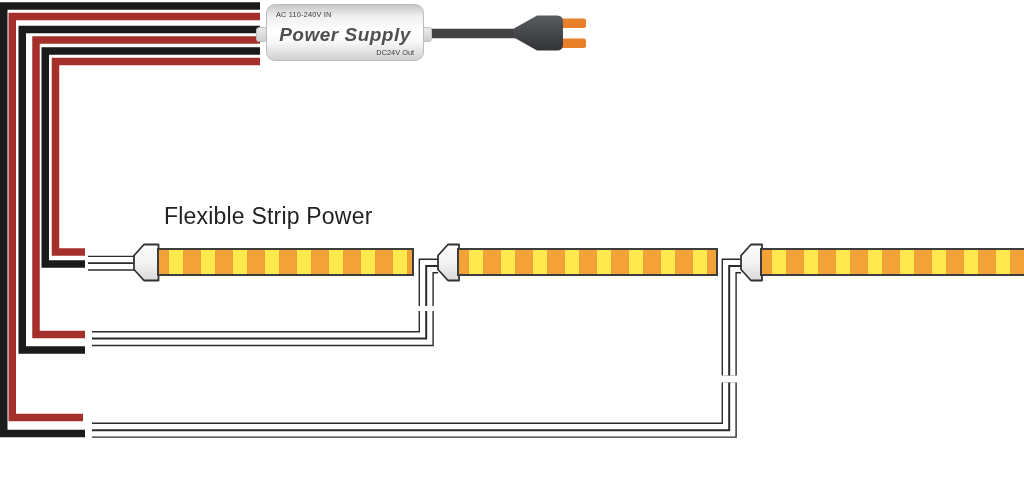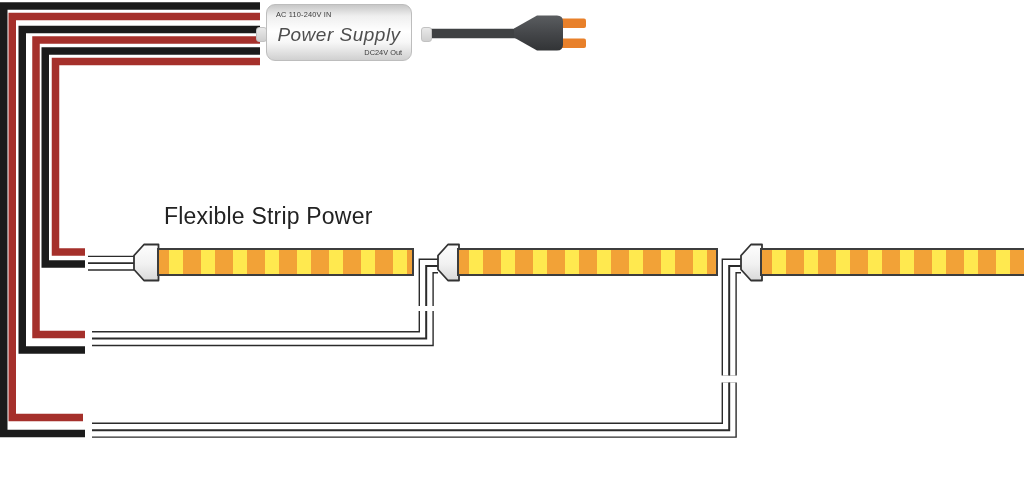--- a/index.html
+++ b/index.html
@@ -23,32 +23,32 @@
     border:2px solid var(--strip_border);z-index:2;
     background:repeating-linear-gradient(90deg,
       var(--strip_orange) 0 10px,
       var(--strip_yellow) 10px 24px,
       var(--strip_orange) 24px 32px);}
   .strip-1{left:157px;width:257px;}
   .strip-2{left:457px;width:261px;}
   .strip-3{left:760px;width:264px;border-right:none;}
 
   
-  .psu{position:absolute;left:266px;top:4px;width:146px;height:57px;z-index:3;
+  .psu{position:absolute;left:266px;top:4px;width:158px;height:57px;z-index:3;
     border-radius:9px;border:1px solid #bdbdbd;box-sizing:border-box;
     background:linear-gradient(180deg,#c7c7c7 0%,#efefef 20%,#ffffff 48%,#f7f7f7 68%,#d0d0d0 100%);}
   .psu-tab{position:absolute;top:27px;width:11px;height:15px;z-index:2;
     border-radius:3px;border:1px solid #c2c2c2;box-sizing:border-box;
     background:linear-gradient(180deg,#e9e9e9,#cfcfcf);}
   .psu-tab-left{left:256px;}
   .psu-tab-right{left:421px;}
   .psu-in{position:absolute;left:9px;top:5px;font-size:10px;transform:scale(0.74);
     transform-origin:left top;color:#3c3c3c;white-space:nowrap;letter-spacing:.2px;}
   .psu-name{position:absolute;left:0;right:0;top:19px;text-align:center;
-    font-size:19px;font-style:italic;font-weight:400;color:#4f4f4f;letter-spacing:.5px;}
+    font-size:19px;font-style:italic;font-weight:700;color:#4f4f4f;letter-spacing:.5px;}
   .psu-out{position:absolute;right:9px;bottom:4px;font-size:10px;transform:scale(0.74);
     transform-origin:right bottom;color:#3c3c3c;white-space:nowrap;}
 
   .diagram-title{position:absolute;left:164px;top:203px;z-index:3;
     font-size:23px;color:var(--title_color);letter-spacing:.2px;}
 
   .plug-body{fill:url(#gradPlug);stroke:none;}
   .prong{fill:var(--plug_prong);}
   .cable{fill:none;stroke:var(--plug_body);stroke-width:9.5;stroke-linecap:round;}
 </style>

